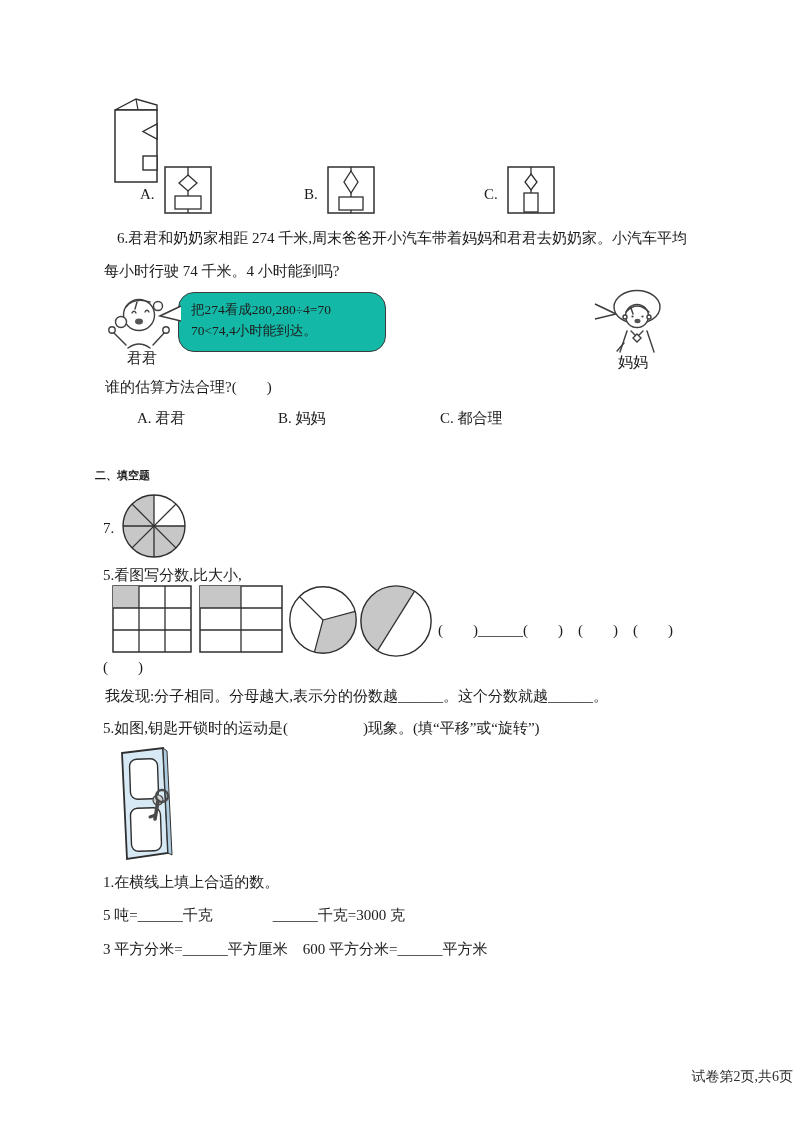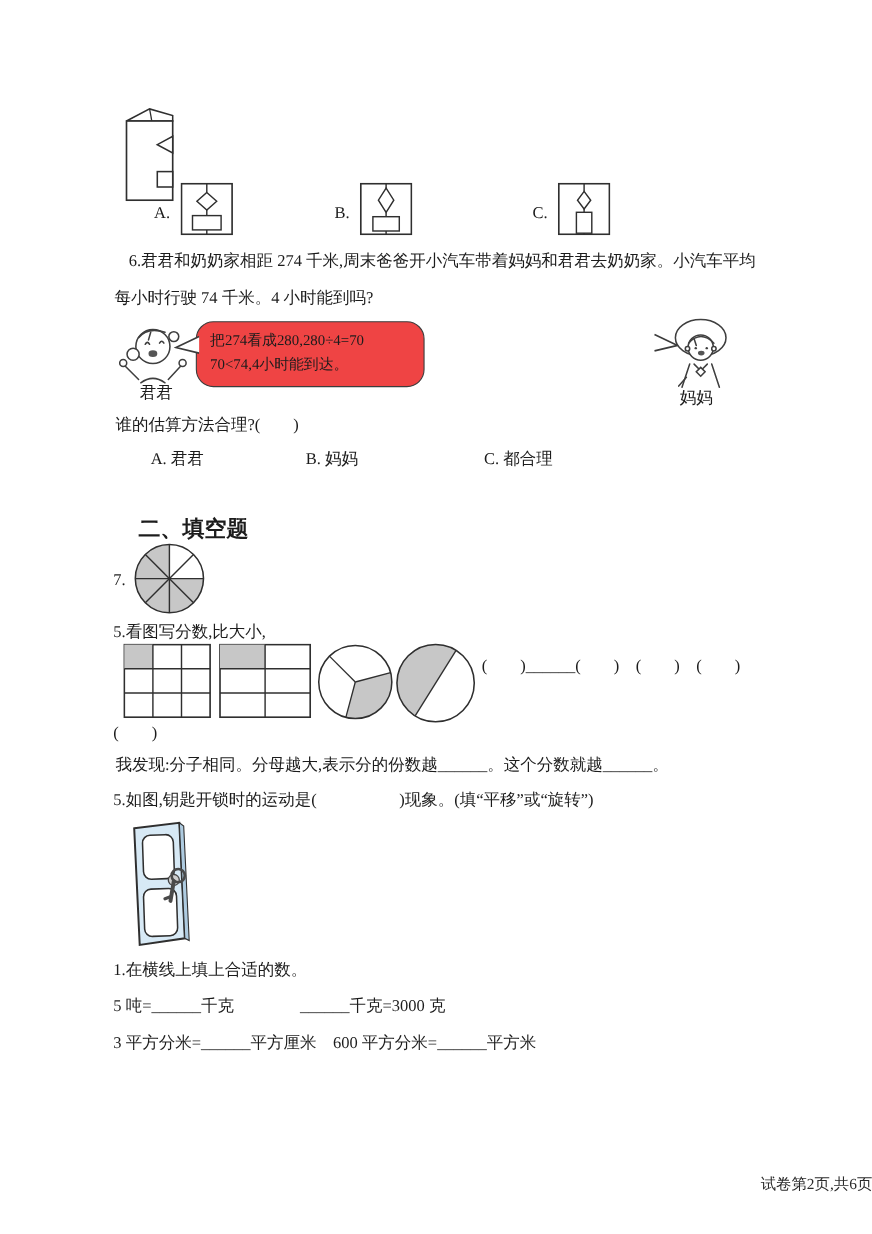--- a/index.html
+++ b/index.html
@@ -5,21 +5,21 @@
   html,body{margin:0;padding:0;background:#ffffff;}
   .page{
     position:relative;width:793px;height:1122px;background:#ffffff;
     font-family:"Liberation Serif","DejaVu Serif",serif;color:#1c1c1c;overflow:hidden;
   }
   .abs{position:absolute;}
   .line{position:absolute;font-size:15px;line-height:1.35;white-space:pre;color:#1c1c1c;}
   .bold{font-weight:bold;}
   .bubble{
     position:absolute;border:1.6px solid #3c3c3c;border-radius:16px;
-    padding:7px 10px 5px 12px;background:#ef4444;box-sizing:border-box;
+    padding:7px 10px 5px 12px;background:#14b8a6;box-sizing:border-box;
     font-size:13.5px;line-height:1.55;white-space:nowrap;
   }
   .footer{position:absolute;left:0;top:1068px;width:793px;text-align:right;font-size:14px;color:#2a2a2a;}
   svg{display:block;}
 </style>
 </head>
 <body>
 
 <div class="page">
 
@@ -109,21 +109,21 @@
     <polygon points="33,48 37,52 33,56 29,52" fill="#ffffff"></polygon>
     <line x1="20" y1="57" x2="13" y2="65"></line>
   </svg>
   <div class="line" style="left:618px;top:352px">妈妈</div>
 
   <div class="line" style="left:105px;top:377px">谁的估算方法合理?(　　)</div>
   <div class="line" style="left:137px;top:408px">A. 君君</div>
   <div class="line" style="left:278px;top:408px">B. 妈妈</div>
   <div class="line" style="left:440px;top:408px">C. 都合理</div>
 
-  <div class="line bold" style="left:126px;top:468px;font-size:20px">二、填空题</div>
+  <div class="line bold" style="left:95px;top:468px;font-size:11px">二、填空题</div>
 
   <div class="line" style="left:103px;top:518px">7.</div>
   <svg class="abs" style="left:120px;top:492px" width="68" height="68" viewBox="0 0 68 68">
     <path d="M34,34 L34,3 A31,31 0 1 0 65,34 Z" fill="#c7c7c7" stroke="none"></path>
     <circle cx="34" cy="34" r="31" fill="none" stroke="#2f2f2f" stroke-width="1.4"></circle>
     <line x1="34" y1="3" x2="34" y2="65" stroke="#2f2f2f" stroke-width="1.3"></line>
     <line x1="3" y1="34" x2="65" y2="34" stroke="#2f2f2f" stroke-width="1.3"></line>
     <line x1="12.1" y1="12.1" x2="55.9" y2="55.9" stroke="#2f2f2f" stroke-width="1.3"></line>
     <line x1="12.1" y1="55.9" x2="55.9" y2="12.1" stroke="#2f2f2f" stroke-width="1.3"></line>
   </svg>
@@ -154,21 +154,21 @@
     <line x1="39" y1="39" x2="29.7" y2="73.8" stroke="#2f2f2f" stroke-width="1.3"></line>
     <line x1="39" y1="39" x2="13.5" y2="13.5" stroke="#2f2f2f" stroke-width="1.3"></line>
   </svg>
 
   <svg class="abs" style="left:358px;top:583px" width="76" height="76" viewBox="0 0 80 80">
     <path d="M59.6,8.6 A37,37 0 0 0 20.4,71.4 Z" fill="#c7c7c7" stroke="none"></path>
     <circle cx="40" cy="40" r="37" fill="none" stroke="#2f2f2f" stroke-width="1.5"></circle>
     <line x1="59.6" y1="8.6" x2="20.4" y2="71.4" stroke="#2f2f2f" stroke-width="1.3"></line>
   </svg>
 
-  <div class="line" style="left:438px;top:596px">(　　)______(　　)　(　　)　(　　)</div>
+  <div class="line" style="left:438px;top:620px">(　　)______(　　)　(　　)　(　　)</div>
   <div class="line" style="left:103px;top:657px">(　　)</div>
   <div class="line" style="left:105px;top:686px">我发现:分子相同。分母越大,表示分的份数越______。这个分数就越______。</div>
 
   <div class="line" style="left:103px;top:718px">5.如图,钥匙开锁时的运动是(　　　　　)现象。(填“平移”或“旋转”)</div>
 
   <svg class="abs" style="left:100px;top:744px" width="92" height="120" viewBox="0 0 92 120">
     <polygon points="22,9 63,4 68,109 27,115" fill="#d7e9f5" stroke="#2f2f2f" stroke-width="1.8"></polygon>
     <polygon points="63,4 67,7 72,111 68,109" fill="#aecbe0" stroke="#2f2f2f" stroke-width="1"></polygon>
     <rect x="30" y="15" width="28" height="40" rx="7" fill="#ffffff" stroke="#2f2f2f" stroke-width="1.4" transform="rotate(-2 44 35)"></rect>
     <rect x="31" y="64" width="30" height="43" rx="7" fill="#ffffff" stroke="#2f2f2f" stroke-width="1.4" transform="rotate(-2 46 86)"></rect>

